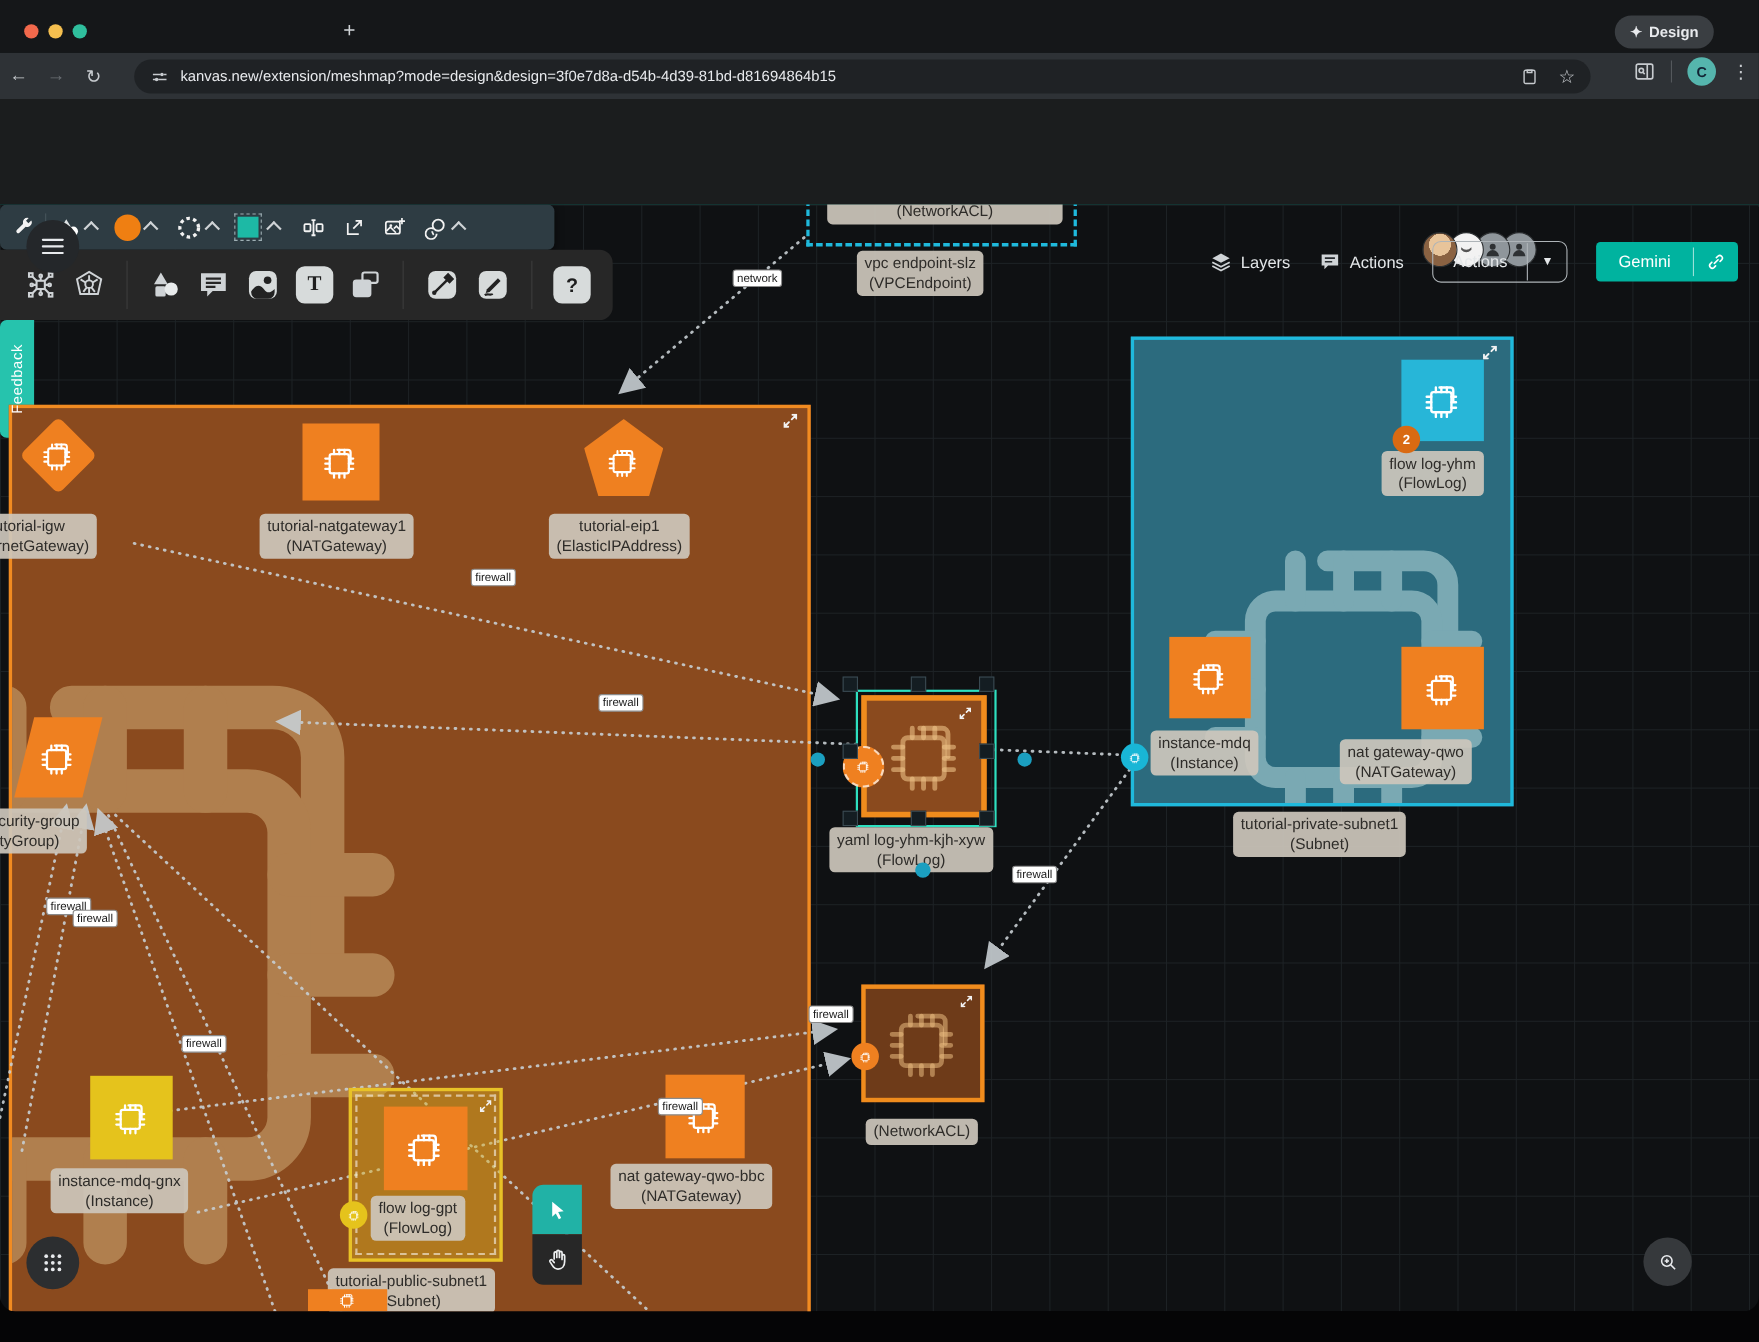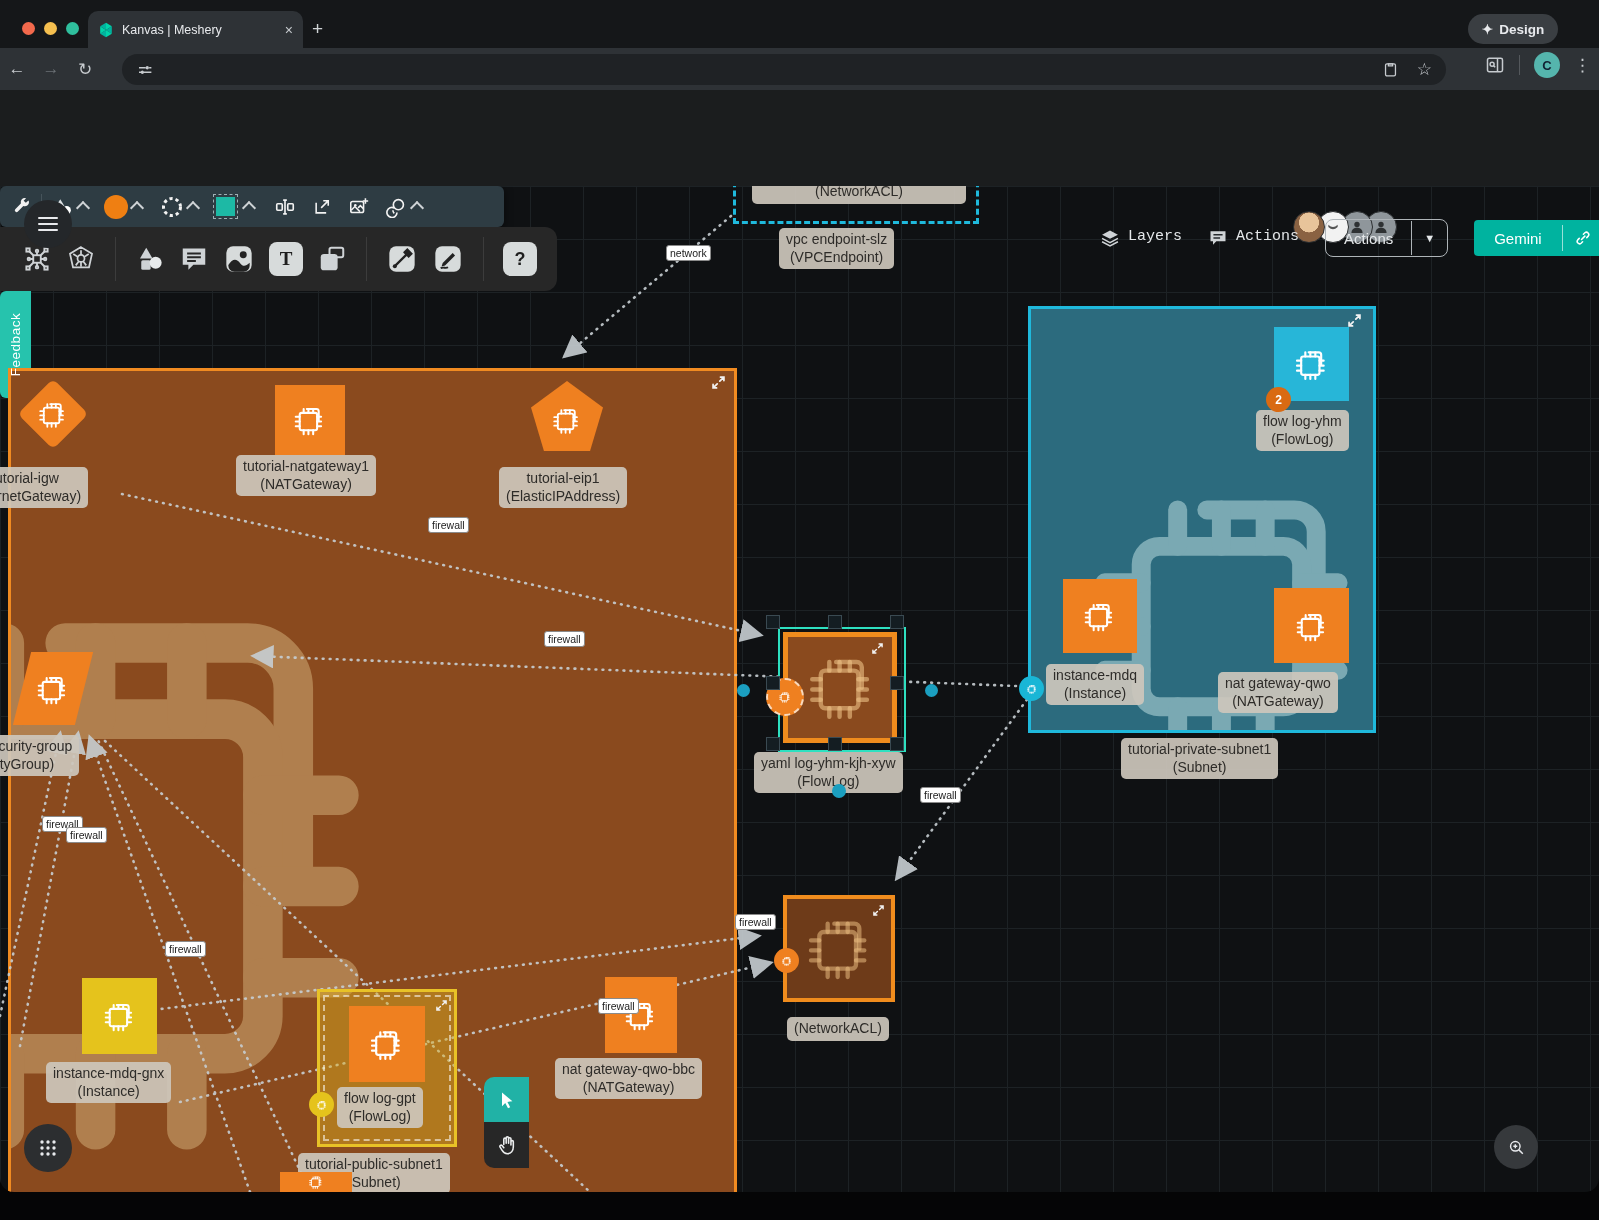--- a/index.html
+++ b/index.html
@@ -54,21 +54,21 @@
   .expand-ic{position:absolute;color:#f2f2f2;z-index:6;}
 
   
   #ctx-toolbar{left:608px;top:392px;width:504px;height:41px;background:#2e3c43;border-radius:6px;display:flex;align-items:center;z-index:20;box-shadow:0 2px 8px rgba(0,0,0,.5);}
   .chev{width:8px;height:8px;border-left:2px solid #cfd3d6;border-top:2px solid #cfd3d6;transform:rotate(45deg);margin-left:4px;margin-top:3px;}
   .ctx-item{display:flex;align-items:center;justify-content:center;}
   .ctx-div{width:1px;height:26px;background:#46545b;margin:0 10px;}
 
   
   #canvas-topbar{position:absolute;left:1100px;top:32px;height:40px;display:flex;align-items:center;gap:26px;color:#e4e7e9;font-size:15px;z-index:20;}
-  .tb-item{display:flex;align-items:flex-start;gap:8px;font-family:Liberation Mono, monospace;}
+  .tb-item{display:flex;align-items:flex-end;gap:8px;}
   #actions-btn{display:flex;align-items:center;border:1px solid #aeb4b8;border-radius:8px;height:36px;color:#e4e7e9;}
   #share-btn{display:flex;align-items:center;background:#00b39f;border-radius:4px;height:36px;color:#fff;font-size:15px;}
 
   
   #bottom-bar{left:528px;top:903px;width:557px;height:64px;background:#272727;border-radius:0 12px 12px 0;display:flex;align-items:center;z-index:20;}
   #tool-select{left:484px;top:891px;width:45px;height:45px;background:#21b2a6;border-radius:10px 0 0 0;display:flex;align-items:center;justify-content:center;z-index:21;}
   #tool-pan{left:484px;top:936px;width:45px;height:46px;background:#272727;border-radius:0 0 0 10px;display:flex;align-items:center;justify-content:center;z-index:21;}
   .bb-div{width:1px;height:44px;background:#3c3c3c;margin:0 12px;}
   .bb-key{width:34px;height:34px;background:#d7dbdb;border-radius:8px;display:flex;align-items:center;justify-content:center;color:#1e1e1e;font-weight:bold;margin:0 7px;}
   .bb-glyph{margin:0 7px;display:flex;align-items:center;justify-content:center;}
@@ -106,52 +106,41 @@
     <marker id="arr" markerWidth="9" markerHeight="9" refX="7.5" refY="4.5" orient="auto">
       <path d="M0 0 L9 4.5 L0 9 z" fill="#c7ced2"></path>
     </marker>
   </defs>
 </svg>
 
 <div id="tabstrip" class="abs">
   <div class="tlight abs" style="left:22px;background:#f2694c"></div>
   <div class="tlight abs" style="left:44px;background:#f5bf4f"></div>
   <div class="tlight abs" style="left:66px;background:#2fbf9d"></div>
-  <div id="tab-active" class="abs">
-    <svg width="16" height="16" viewBox="0 0 40 44" style="margin-left:10px">
-      <polygon points="20,22 20,2 36,12" fill="#00d3a9"></polygon>
-        <polygon points="20,22 36,12 36,32" fill="#00b39f"></polygon>
-      <polygon points="20,22 36,32 20,42" fill="#00d3a9"></polygon>
-        <polygon points="20,22 20,42 4,32" fill="#00b39f"></polygon>
-      <polygon points="20,22 4,32 4,12" fill="#00d3a9"></polygon>
-        <polygon points="20,22 4,12 20,2" fill="#00b39f"></polygon>
-    </svg>
-    <span id="tab-title">Kanvas | Meshery</span>
-    <span id="tab-close">×</span>
-  </div>
   <div id="newtab-btn" class="abs">+</div>
   <div id="gemini-pill" class="abs">
     <span>✦</span>
     <span>Design</span>
   </div>
 </div>
 
 <div id="toolbar" class="abs">
   <span class="navbtn">←</span>
   <span class="navbtn dim">→</span>
   <span class="navbtn">↻</span>
 </div>
 <div id="omnibox" class="abs">
   <svg width="18" height="18" viewBox="0 0 24 24" style="margin:0 10px 0 14px">
     <g stroke="#c7cbcf" stroke-width="2" fill="none">
         <path d="M4 9 h9 M17.5 9 h3 M4 15 h3 M10.5 15 h10"></path>
       </g>
     <circle cx="15" cy="9" r="2.2" fill="#c7cbcf"></circle>
       <circle cx="8.5" cy="15" r="2.2" fill="#c7cbcf"></circle>
   </svg>
+  <span>kanvas.new/extension/meshmap?mode=design&amp;design=3f0e7d8a-d54b-4d39-81bd-d81694864b15</span>
   <span style="flex:1"></span>
   <svg width="17" height="17" viewBox="0 0 24 24" style="margin-right:18px">
     <g stroke="#c7cbcf" stroke-width="1.8" fill="none">
         <rect x="5" y="4" width="14" height="17" rx="2"></rect>
         <path d="M9 4 h6 v3 h-6 z"></path>
       </g>
   </svg>
   <span style="color:#c7cbcf;font-size:17px;margin-right:14px">☆</span>
 </div>
 <div id="right-chrome">
@@ -338,21 +327,21 @@
   <div class="nlabel twoline" style="left:-38px;top:281px;z-index:3">
     <span>tutorial-igw</span>
       <span>(InternetGateway)</span>
   </div>
 
   <div class="sqnode orange" style="left:275px;top:199px;width:70px;height:70px">
     <svg width="38" height="38" viewBox="0 0 48 48" style="color:#fff">
         <use href="#chip"></use>
       </svg>
   </div>
-  <div class="nlabel twoline" style="left:236px;top:269px;z-index:3">
+  <div class="nlabel twoline" style="left:236px;top:281px;z-index:3">
     <span>tutorial-natgateway1</span>
       <span>(NATGateway)</span>
   </div>
 
   <div class="sqnode orange" style="left:531px;top:195px;width:72px;height:70px;clip-path:polygon(50% 0,100% 38%,82% 100%,18% 100%,0 38%)">
     <svg width="34" height="34" viewBox="0 0 48 48" style="color:#fff;margin-top:8px">
         <use href="#chip"></use>
       </svg>
   </div>
   <div class="nlabel twoline" style="left:499px;top:281px;z-index:3">

